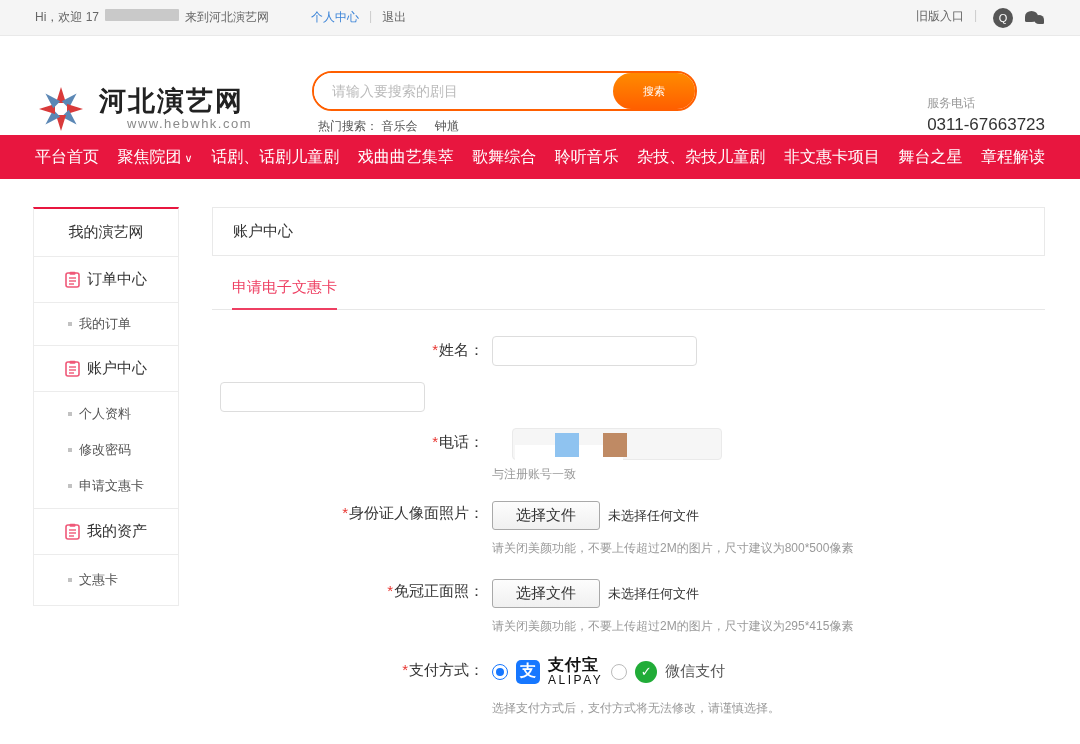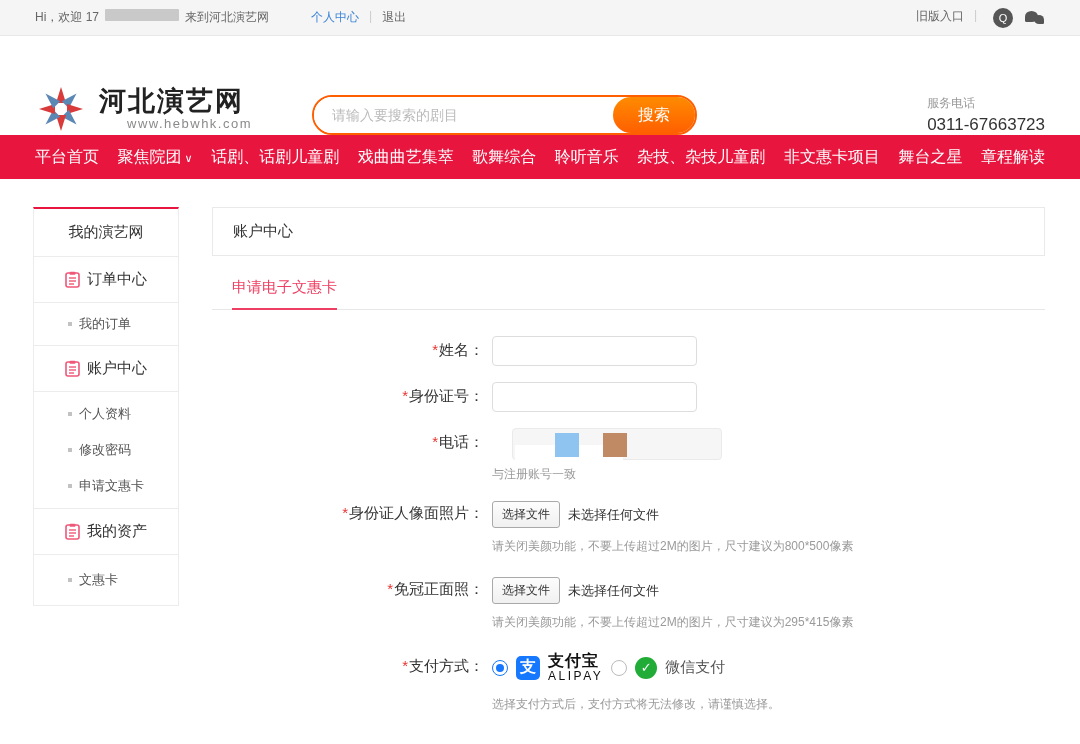--- a/index.html
+++ b/index.html
@@ -35,21 +35,21 @@
     display:flex; height:40px; border:2px solid #ff5f00; border-radius:21px;
     overflow:hidden; background:#fff;
   }
   .search-box input {
     flex:1; border:none; outline:none; padding:0 18px; font-size:14px; color:#333;
     font-family:inherit;
   }
   .search-box input::placeholder { color:#bbb; }
   .search-btn {
     width:82px; background:linear-gradient(180deg,#ff8b00,#ff5f00); color:#fff;
-    border:none; font-size:16px; cursor:pointer; border-radius:19px 0 0 19px;
+    border:none; font-size:11px; cursor:pointer; border-radius:19px 0 0 19px;
     margin-left:-6px; font-family:Liberation Mono, monospace;
   }
   .hot-row { margin-top:7px; font-size:12px; color:#555; padding-left:6px; }
   .hot-row a { color:#555; text-decoration:none; margin-right:14px; cursor:pointer; }
   .service { margin-left:auto; text-align:left; }
   .service .lbl { font-size:12px; color:#999; margin-bottom:3px; }
   .service .num { font-size:17px; color:#333; }
   
   .nav { height:44px; background:#e8163f; display:flex; align-items:center;
     justify-content:space-between; padding:0 35px; }
@@ -86,22 +86,22 @@
   .text-input { width:205px; height:30px; border:1px solid #ddd; border-radius:4px;
     padding:0 8px; font-size:14px; outline:none; font-family:inherit; }
   .phone-input { position:relative; width:210px; height:32px; background:#f6f6f6;
     border:1px solid #eaeaea; border-radius:4px; overflow:visible; }
   .ph-white { position:absolute; left:2px; bottom:-4px; width:108px; height:18px; background:#fff; }
   .ph-blue { position:absolute; left:42px; top:4px; width:24px; height:24px; background:#8fc3f0; }
   .ph-tan  { position:absolute; left:90px; top:4px; width:24px; height:24px; background:#bf8a64; }
   .hint-row { display:flex; margin:-4px 0 18px; }
   .hint { font-size:12px; color:#9a9a9a; padding-left:8px; }
   .file-row { display:flex; align-items:center; gap:8px; padding-left:8px; }
-  .file-btn { font-size:12px; color:#333; background:linear-gradient(180deg,#fdfdfd,#f0f0f0);
-    border:1px solid #a9a9a9; border-radius:3px; padding:4px 9px; cursor:pointer; font-family:inherit; }
+  .file-btn { font-size:15px; color:#333; background:linear-gradient(180deg,#fdfdfd,#f0f0f0);
+    border:1px solid #a9a9a9; border-radius:3px; padding:4px 23px; cursor:pointer; font-family:inherit; }
   .file-status { font-size:13px; color:#333; }
   .upload-hint { margin:10px 0 22px; }
   
   .pay-row { display:flex; align-items:center; gap:8px; padding-left:8px; }
   .radio { width:16px; height:16px; border-radius:50%; border:1px solid #bbb; background:#fff;
     display:inline-block; position:relative; cursor:pointer; flex:0 0 auto; }
   .radio.checked { border:1px solid #1677ff; }
   .radio.checked::after { content:""; position:absolute; left:3px; top:3px; width:8px; height:8px;
     border-radius:50%; background:#1677ff; }
   .alipay-logo { width:24px; height:24px; background:#1677ff; border-radius:5px; color:#fff;
@@ -161,20 +161,25 @@
       <div class="cn">河北演艺网</div>
       <div class="en">www.hebwhk.com</div>
     </div>
   </div>
 
   <div class="search-wrap">
     <div class="search-box">
       <input type="text" placeholder="请输入要搜索的剧目" style="">
       <button class="search-btn">搜索</button>
     </div>
+    <div class="hot-row">
+      <span>热门搜索：</span>
+      <a>音乐会</a>
+      <a>钟馗</a>
+    </div>
   </div>
 
   <div class="service">
     <div class="lbl">服务电话</div>
     <div class="num">0311-67663723</div>
   </div>
 </div>
 
 <div class="nav">
   <span class="nav-item"><span>平台首页</span></span>
@@ -265,23 +270,20 @@
       <div class="frow">
         <div class="flabel">
           <span class="star">*</span><span>姓名：</span>
         </div>
         <div class="fctrl">
           <input class="text-input" type="text" style="">
         </div>
       </div>
 
       <div class="frow">
-        <div class="flabel">
-          <span class="star">*</span><span>身份证号：</span>
-        </div>
         <div class="fctrl">
           <input class="text-input" type="text" style="">
         </div>
       </div>
 
       <div class="frow" style="margin-bottom:10px;gap:20px;">
         <div class="flabel">
           <span class="star">*</span><span>电话：</span>
         </div>
         <div class="fctrl">

